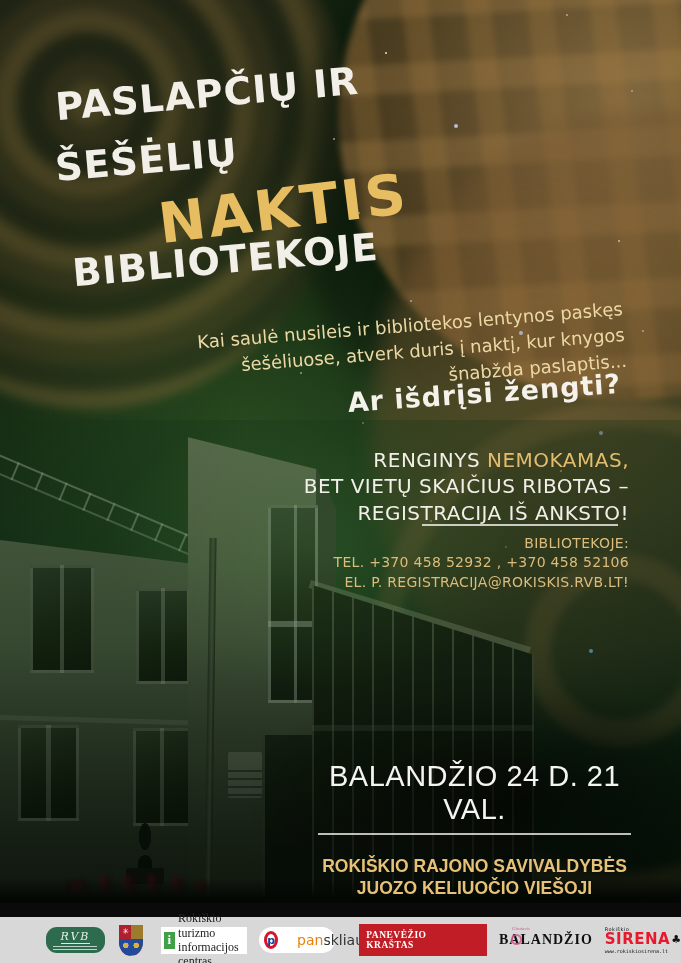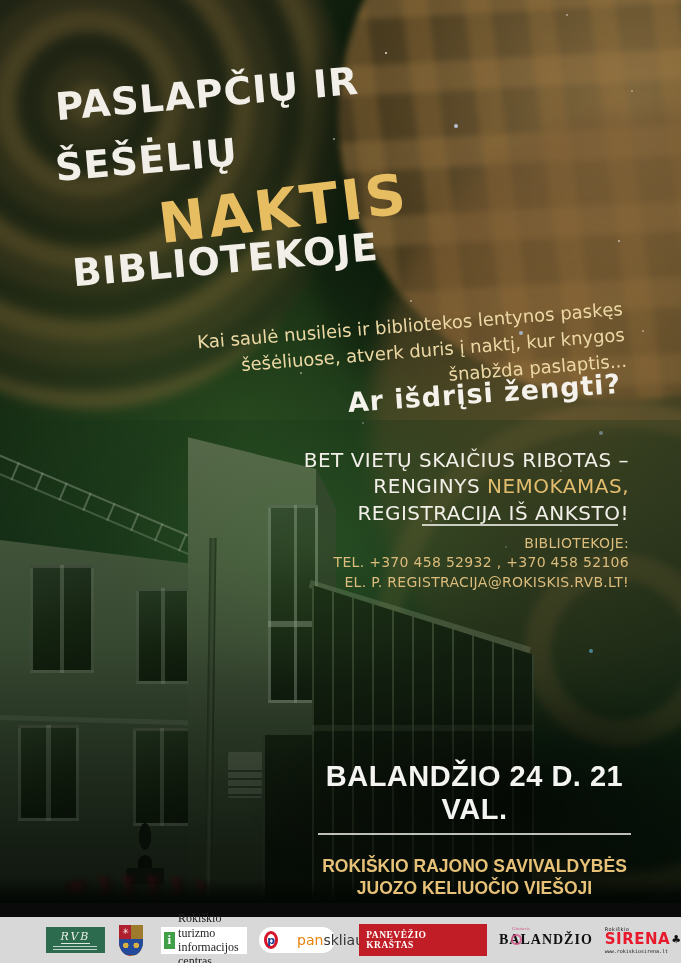--- a/index.html
+++ b/index.html
@@ -116,31 +116,31 @@
   .dare{position:absolute;right:61px;top:368px;transform:rotate(-4deg);transform-origin:right top;
     color:#f4f2ea;font-size:27px;font-weight:bold;letter-spacing:1px;}
   .free-block{position:absolute;right:52px;top:447px;text-align:right;color:#f2efe8;
     font-size:20px;line-height:1.32;letter-spacing:.5px;}
   .gold{color:#e3bd6e;}
   .divider1{position:absolute;left:422px;top:524px;width:196px;height:2px;background:rgba(240,240,235,.8);}
   .reg-block{position:absolute;right:52px;top:534px;text-align:right;color:#dcbc7c;
     font-size:14px;line-height:1.38;letter-spacing:.3px;}
   .event{position:absolute;left:318px;top:760px;width:313px;text-align:center;
     font-family:"Liberation Sans",sans-serif;}
-  .event .date{font-size:29px;font-weight:bold;color:#f4f4f2;letter-spacing:.5px;}
+  .event .date{font-size:29px;font-weight:normal;color:#f4f4f2;letter-spacing:.5px;}
   .event .rule{height:2px;background:rgba(222,222,216,.85);margin:7px 0 0;}
   .event .venue{margin-top:20px;font-size:17.5px;font-weight:bold;color:#e6c177;line-height:1.28;}
   .event .addr{margin-top:10px;font-size:13px;color:#cfcfc8;text-align:right;}
   
   .footer-black{position:absolute;left:0;bottom:46px;width:100%;height:14px;background:#0a0a0a;z-index:9;}
   .footer{position:absolute;left:0;bottom:0;width:100%;height:46px;background:#d8d8d8;z-index:10;
     display:flex;align-items:center;box-sizing:border-box;}
   .footer *{box-sizing:border-box;}
   .logo-rvb{margin-left:46px;width:60px;height:26px;background:#2d6b4e;color:#e9efe6;
-    display:flex;flex-direction:column;align-items:center;justify-content:center;}
+    display:flex;flex-direction:column;align-items:center;justify-content:center;border-radius:11px;}
   .logo-rvb .script{font-family:"DejaVu Serif",serif;font-style:italic;font-size:11px;letter-spacing:2px;
     line-height:1;border-bottom:1px solid rgba(255,255,255,.85);padding-bottom:1px;}
   .logo-rvb .lines{width:44px;height:4px;margin-top:2px;
     background:repeating-linear-gradient(180deg,rgba(255,255,255,.7) 0 1px,transparent 1px 3px);}
   .logo-shield{margin-left:14px;width:24px;height:31px;position:relative;overflow:hidden;
     border-radius:0 0 52% 52%/0 0 46% 46%;
     background:linear-gradient(90deg,#b01f2e 50%,#9d7a2c 50%);}
   .logo-shield .lower{position:absolute;left:0;top:46%;width:100%;height:54%;
     background:
       radial-gradient(circle 3px at 28% 40%,#d8b044 90%,transparent),
@@ -218,22 +218,22 @@
   <div class="t-line t3 hand">BIBLIOTEKOJE</div>
 
   <div class="intro">
     <div>Kai saulė nusileis ir bibliotekos lentynos paskęs</div>
     <div>šešėliuose, atverk duris į naktį, kur knygos</div>
     <div>šnabžda paslaptis...</div>
   </div>
   <div class="dare">Ar išdrįsi žengti?</div>
 
   <div class="free-block">
+    <div><span>RENGINYS</span> <span class="gold">NEMOKAMAS,</span></div>
     <div>BET VIETŲ SKAIČIUS RIBOTAS –</div>
-    <div><span>RENGINYS</span> <span class="gold">NEMOKAMAS,</span></div>
     <div>REGISTRACIJA IŠ ANKSTO!</div>
   </div>
 
   <div class="divider1"></div>
 
   <div class="reg-block">
     <div>BIBLIOTEKOJE:</div>
     <div>TEL. +370 458 52932 , +370 458 52106</div>
     <div>EL. P. REGISTRACIJA@ROKISKIS.RVB.LT!</div>
   </div>

